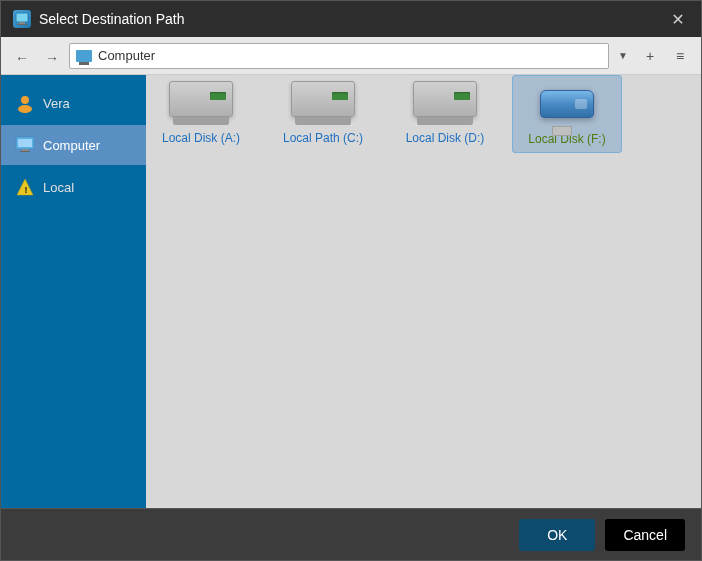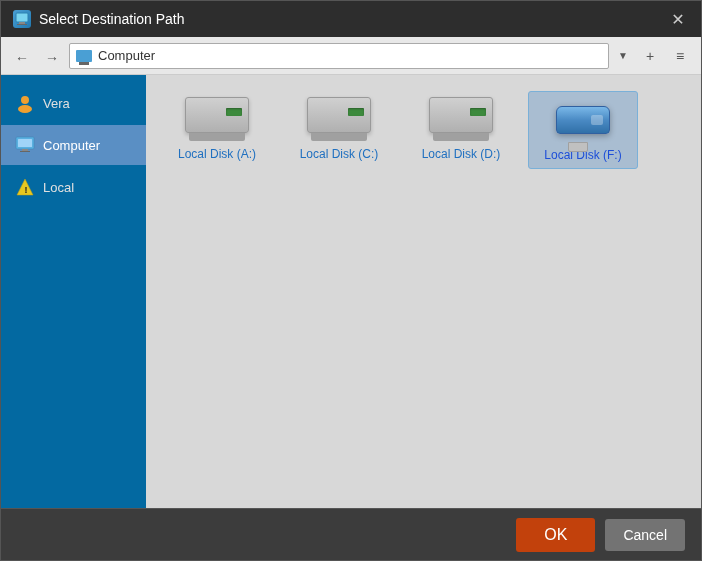--- a/index.html
+++ b/index.html
@@ -175,21 +175,20 @@
       width: 20px;
       height: 20px;
       flex-shrink: 0;
       display: flex;
       align-items: center;
       justify-content: center;
     }
     .file-area {
       flex: 1;
       background: #d8d8d8;
-      padding: 16px;
       display: flex;
       flex-wrap: wrap;
       align-content: flex-start;
       gap: 12px;
       overflow-y: auto;
     }
     .file-item {
       width: 110px;
       display: flex;
       flex-direction: column;
@@ -202,21 +201,21 @@
     .file-item.selected {
       background: rgba(100, 149, 200, 0.4);
       border: 1px solid #7ab0d8;
     }
     .file-label {
       font-size: 12px;
       color: #2070c0;
       text-align: center;
     }
     .file-item.selected .file-label {
-      color: #1d4ed8;
+      color: #4d7c0f;
     }
     
     .drive-icon {
       width: 64px;
       height: 44px;
       position: relative;
     }
     .drive-body {
       width: 64px;
       height: 36px;
@@ -290,31 +289,31 @@
       padding: 10px 16px;
       display: flex;
       justify-content: flex-end;
       align-items: center;
       gap: 10px;
       height: 52px;
       border-top: 1px solid #555;
       flex-shrink: 0;
     }
     .btn-ok {
-      background: #c2410c;
+      background: #0c4a6e;
       color: #fff;
       border: none;
       border-radius: 3px;
       padding: 8px 28px;
-      font-size: 16px;
+      font-size: 14px;
       cursor: pointer;
       font-weight: 500;
     }
     .btn-cancel {
-      background: #737373;
+      background: #000000;
       color: #fff;
       border: none;
       border-radius: 3px;
       padding: 8px 18px;
       font-size: 14px;
       cursor: pointer;
     }
   </style>
 </head>
 <body>
@@ -391,21 +390,21 @@
           <div class="drive-base"></div>
         </div>
         <span class="file-label">Local Disk (A:)</span>
       </div>
 
       <div class="file-item">
         <div class="drive-icon">
           <div class="drive-body"></div>
           <div class="drive-base"></div>
         </div>
-        <span class="file-label">Local Disk (C:)</span>
+        <span class="file-label">Local Path (C:)</span>
       </div>
 
       <div class="file-item">
         <div class="drive-icon">
           <div class="drive-body"></div>
           <div class="drive-base"></div>
         </div>
         <span class="file-label">Local Disk (D:)</span>
       </div>
 

